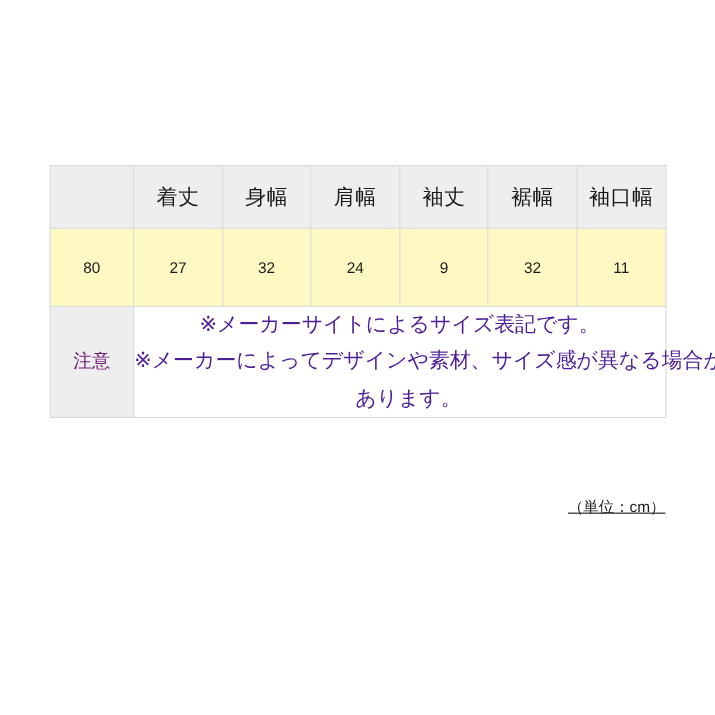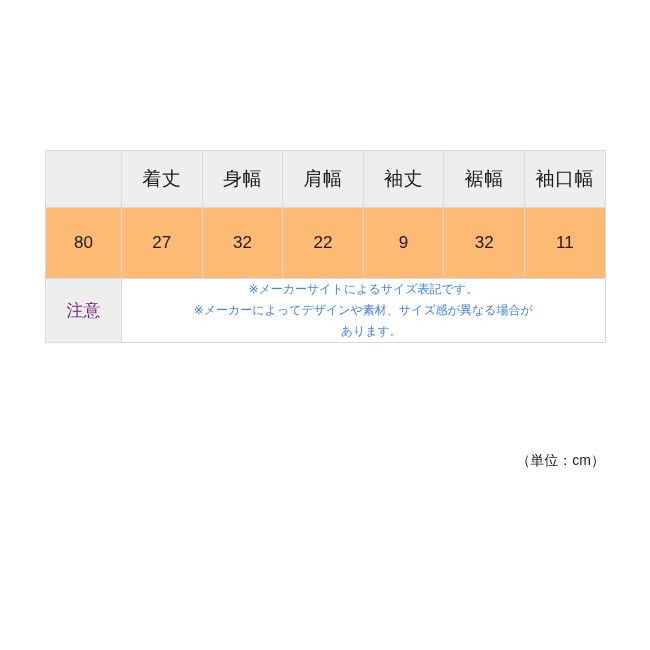--- a/index.html
+++ b/index.html
@@ -52,55 +52,56 @@
   }
   
   .row-label {
     background: #eeeeee;
     font-size: 19px;
     color: #1a1a1a;
     width: 76px;
   }
   .data-cell {
     height: 70px;
-    background: #fdba74;
-    font-size: 17px;
+    background: #fef9c3;
+    font-size: 14px;
     color: #1a1a1a;
   }
   
   .note-label {
     background: #eeeeee;
     font-size: 17px;
     color: #701a75;
     vertical-align: middle;
   }
   .note-body {
     background: #ffffff;
     text-align: left;
     padding: 14px 14px 16px 16px;
-    font-size: 12px;
+    font-size: 19px;
     line-height: 1.75;
-    color: #3b82f6;
+    color: #4c1d95;
   }
   .note-line {
     display: block;
     white-space: nowrap;
   }
   .note-line.indent {
     padding-left: 16px;
     font-family: Liberation Serif, serif;
   }
   .unit {
     position: absolute;
     left: 45px;
     top: 452px;
     width: 560px;
     text-align: right;
     font-size: 14px;
     color: #1a1a1a;
+    text-decoration: underline;
   }
   col.c-label { width: 76px; }
   col.c-data  { width: 80.6px; }
 </style>
 </head>
 <body>
 
 <div class="page">
 
   <div class="table-wrap">
@@ -122,21 +123,21 @@
           <td class="hdr-cell">肩幅</td>
           <td class="hdr-cell">袖丈</td>
           <td class="hdr-cell">裾幅</td>
           <td class="hdr-cell">袖口幅</td>
         </tr>
 
         <tr>
           <td class="data-cell row-label">80</td>
           <td class="data-cell">27</td>
           <td class="data-cell">32</td>
-          <td class="data-cell">22</td>
+          <td class="data-cell">24</td>
           <td class="data-cell">9</td>
           <td class="data-cell">32</td>
           <td class="data-cell">11</td>
         </tr>
 
 
         <tr>
           <td class="note-label">注意</td>
           <td class="note-body" colspan="6">
             <span class="note-line">※メーカーサイトによるサイズ表記です。</span>

